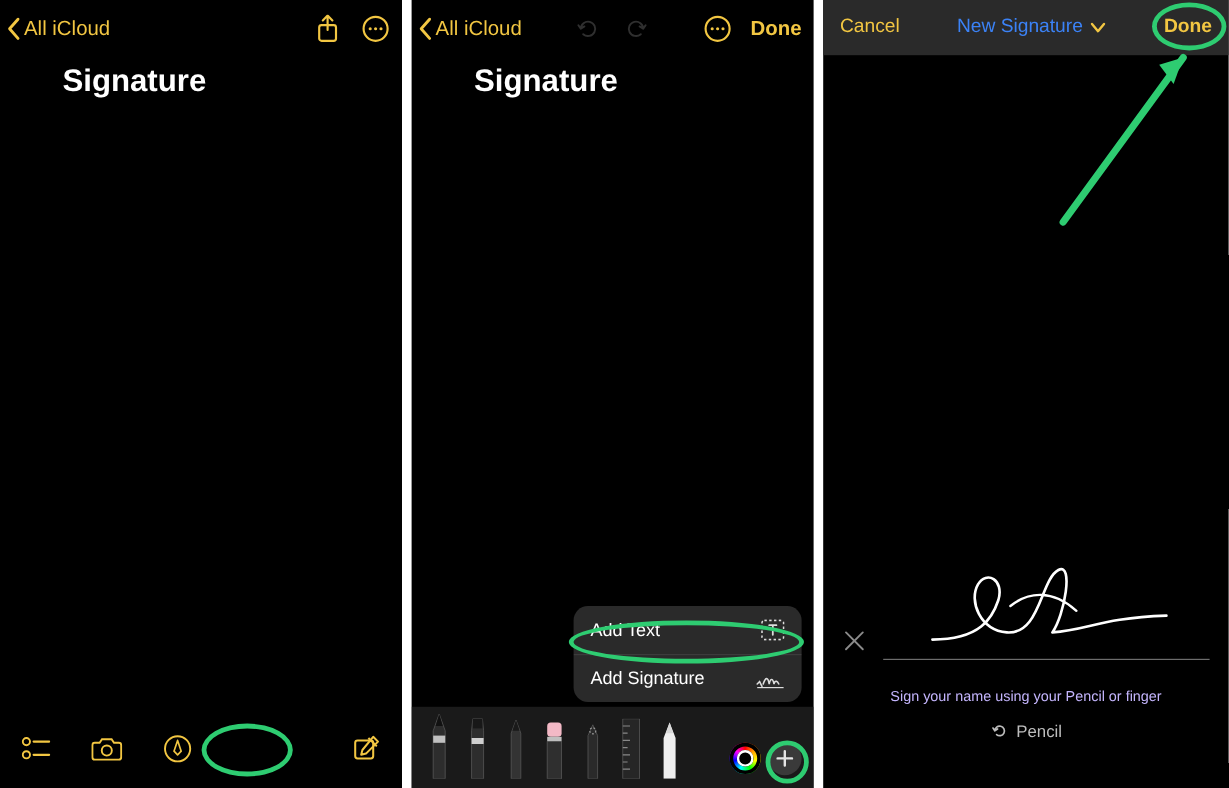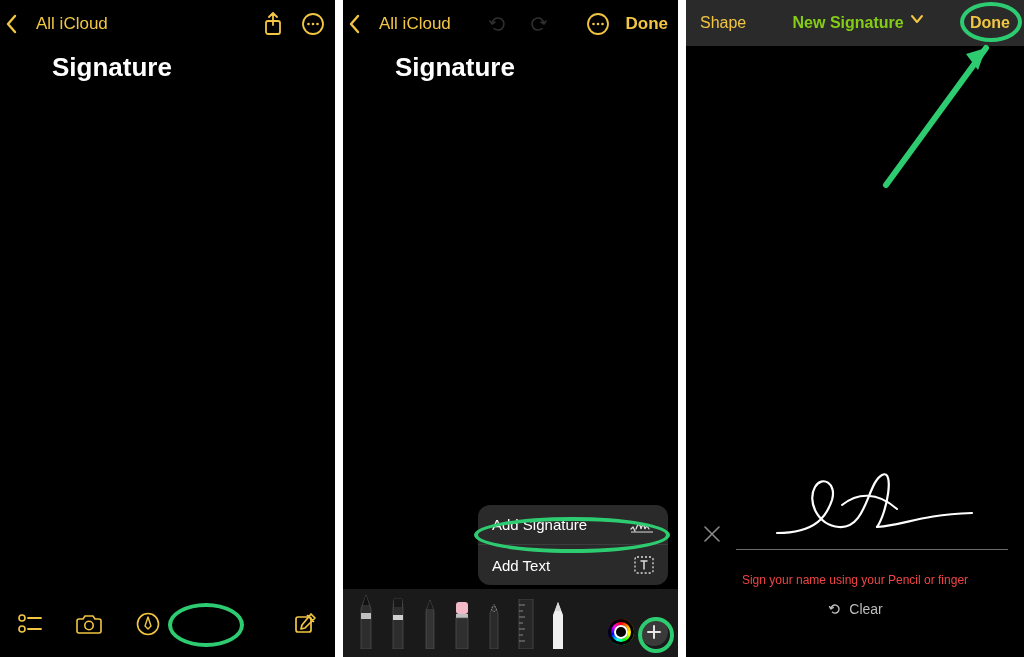--- a/index.html
+++ b/index.html
@@ -6,21 +6,21 @@
   html, body { width: 1024px; height: 657px; background: #fff; font-family: -apple-system, Helvetica, Arial, sans-serif; }
   .stage { display: flex; width: 1024px; height: 657px; }
   .panel { position: relative; background: #000; overflow: hidden; }
   .p1 { width: 335px; height: 657px; }
   .p2 { width: 335px; height: 657px; margin-left: 8px; }
   .p3 { width: 338px; height: 657px; margin-left: 8px; }
   .yellow { color: #f2c642; }
 
   
   .topbar1 { display:flex; align-items:center; justify-content:space-between; padding: 8px 10px 0 6px; height:40px; }
-  .back { display:flex; align-items:flex-end; gap:18px; font-size:17px; cursor:pointer; }
+  .back { display:flex; align-items:flex-end; gap:2px; font-size:17px; cursor:pointer; }
   .top-right { display:flex; align-items:center; gap:18px; }
   .title1 { color:#fff; font-size:26px; font-weight:700; padding: 12px 0 0 20px; margin-left: 32px; }
   .bottombar1 { position:absolute; bottom:0; left:0; right:0; height:66px; display:flex; align-items:center; justify-content:space-between; padding:0 18px; }
   .bb-group { display:flex; align-items:center; gap:34px; }
 
   
   .hl-ellipse { position:absolute; border:4px solid #2ecc71; border-radius:50%; pointer-events:none; }
 
   
   .topbar2 { display:flex; align-items:center; justify-content:space-between; padding: 8px 10px 0 6px; height:40px; }
@@ -34,27 +34,27 @@
   .toolbar2 { position:absolute; bottom:0; left:0; right:0; height:68px; background:#1a1a1a; display:flex; align-items:flex-end; padding:0 10px 8px 10px; gap:6px; }
   .tool { width:26px; display:flex; justify-content:center; }
   .tool svg { display:block; }
   .spacer { flex:1; }
   .color-well { width:26px; height:26px; border-radius:50%; background: conic-gradient(red,orange,yellow,lime,cyan,blue,magenta,red); position:relative; cursor:pointer; margin-bottom:4px; box-shadow: inset 0 0 0 3px #000; }
   .color-well::after { content:""; position:absolute; inset:6px; border-radius:50%; background:#000; box-shadow: inset 0 0 0 2px #fff; }
   .plus-btn { width:28px; height:28px; border-radius:50%; background:#3a3a3a; color:#e5e5e5; display:flex; align-items:center; justify-content:center; font-size:20px; cursor:pointer; margin-bottom:3px; }
 
   
   .topbar3 { display:flex; align-items:center; justify-content:space-between; padding:0 14px; height:46px; background:#2a2a2a; }
-  .sig-title { display:flex; align-items:flex-start; gap:6px; color:#84cc16; font-size:16px; font-weight:700; cursor:pointer; }
+  .sig-title { display:flex; align-items:center; gap:6px; color:#3b82f6; font-size:16px; font-weight:400; cursor:pointer; }
   .arrow { position:absolute; pointer-events:none; }
   .sig-area { position:absolute; bottom:40px; left:0; right:0; padding:0 16px; }
   .sig-row { display:flex; align-items:flex-end; gap:14px; }
   .x-clear { color:#8a8a8a; padding-bottom:6px; cursor:pointer; }
   .sig-box { flex:1; border-bottom:1px solid #6d6d6d; height:86px; display:flex; align-items:flex-end; justify-content:center; }
-  .hint { text-align:center; color:#ef4444; font-size:12px; margin-top:23px; }
+  .hint { text-align:center; color:#c4b5fd; font-size:12px; margin-top:23px; }
   .clear-row { display:flex; align-items:center; justify-content:center; gap:6px; color:#bdbdbd; font-size:14px; margin-top:14px; cursor:pointer; }
 
   svg { display:block; }
   .icon-btn { cursor:pointer; }
 </style>
 </head>
 <body>
 
 <div class="stage">
 
@@ -148,31 +148,31 @@
               <circle cx="16.5" cy="12" r="1.3" fill="#f2c642"></circle>
           </svg>
         </span>
         <span class="yellow done icon-btn">Done</span>
       </div>
     </div>
     <div class="title1">Signature</div>
 
     <div class="menu">
       <div class="menu-item">
+        <span>Add Text</span>
+        <svg width="20" height="18" viewBox="0 0 20 18">
+          <rect x="1" y="1" width="18" height="16" rx="2" stroke="#ddd" stroke-width="1.3" fill="none" stroke-dasharray="2 2"></rect>
+          <path d="M7 5 h6 M10 5 v8" stroke="#ddd" stroke-width="1.5" stroke-linecap="round"></path>
+        </svg>
+      </div>
+      <div class="menu-item">
         <span>Add Signature</span>
         <svg width="24" height="16" viewBox="0 0 24 16">
           <path d="M1 12 l2 -2 l2 4 M6 12 c2 -6 4 -6 5 0 c1 -5 3 -5 4 0 c1 -4 3 -2 4 0" stroke="#ddd" stroke-width="1.3" fill="none" stroke-linecap="round"></path>
           <line x1="1" y1="15" x2="23" y2="15" stroke="#ddd" stroke-width="1"></line>
-        </svg>
-      </div>
-      <div class="menu-item">
-        <span>Add Text</span>
-        <svg width="20" height="18" viewBox="0 0 20 18">
-          <rect x="1" y="1" width="18" height="16" rx="2" stroke="#ddd" stroke-width="1.3" fill="none" stroke-dasharray="2 2"></rect>
-          <path d="M7 5 h6 M10 5 v8" stroke="#ddd" stroke-width="1.5" stroke-linecap="round"></path>
         </svg>
       </div>
     </div>
     <div class="hl-ellipse" style="right:8px; bottom:104px; width:196px; height:36px;"></div>
 
     <div class="toolbar2">
       <div class="tool">
         <svg width="24" height="56" viewBox="0 0 24 56">
           <path d="M12 2 L7 16 L7 56 L17 56 L17 16 Z" fill="#2d2d2d" stroke="#555" stroke-width="0.7"></path>
           <path d="M12 2 L9 12 L15 12 Z" fill="#111"></path>
@@ -231,21 +231,21 @@
         <svg width="16" height="16" viewBox="0 0 16 16">
             <path d="M8 2 v12 M2 8 h12" stroke="#e5e5e5" stroke-width="2" stroke-linecap="round"></path>
           </svg>
       </div>
     </div>
     <div class="hl-ellipse" style="right:4px; bottom:4px; width:36px; height:36px;"></div>
   </div>
 
   <div class="panel p3">
     <div class="topbar3">
-      <span class="yellow icon-btn" style="font-size:16px;">Shape</span>
+      <span class="yellow icon-btn" style="font-size:16px;">Cancel</span>
       <span class="sig-title">
         <span>New Signature</span>
         <svg width="14" height="10" viewBox="0 0 14 10">
             <path d="M2 2 L7 8 L12 2" stroke="#f2c642" stroke-width="2" fill="none" stroke-linecap="round" stroke-linejoin="round"></path>
           </svg>
       </span>
       <span class="yellow icon-btn" style="font-size:16px; font-weight:600;">Done</span>
     </div>
     <div class="hl-ellipse" style="right:2px; top:2px; width:62px; height:40px;"></div>
 
@@ -266,18 +266,18 @@
             <path d="M10 68 C 50 68, 60 50, 65 35 C 70 18, 55 10, 48 22 C 40 36, 50 60, 72 62 C 100 64, 100 18, 115 10 C 128 3, 120 48, 110 62 C 140 60, 150 50, 205 48" stroke="#fff" stroke-width="2.2" fill="none" stroke-linecap="round" stroke-linejoin="round"></path>
             <path d="M75 40 C 90 28, 110 26, 130 44" stroke="#fff" stroke-width="2" fill="none" stroke-linecap="round"></path>
           </svg>
         </div>
       </div>
       <div class="hint">Sign your name using your Pencil or finger</div>
       <div class="clear-row">
         <svg width="16" height="16" viewBox="0 0 16 16">
             <path d="M4 8 a4 4 0 1 1 1.5 3.2 M4 8 l-1.5 -2.3 M4 8 l2.3 -1.5" stroke="#bdbdbd" stroke-width="1.4" fill="none" stroke-linecap="round"></path>
           </svg>
-        <span>Clear</span>
+        <span>Pencil</span>
       </div>
     </div>
   </div>
 
 </div>
 
 </body></html>

